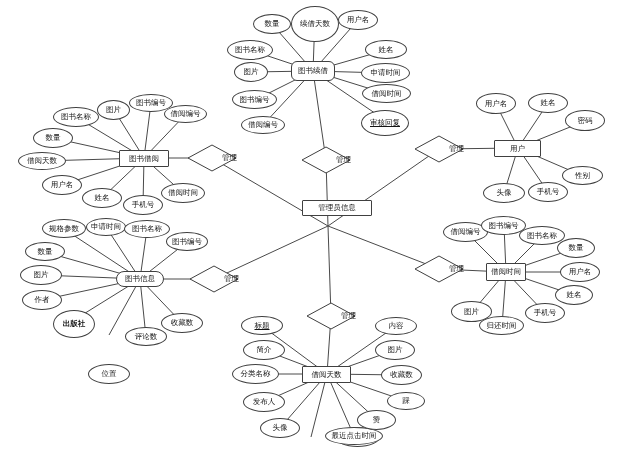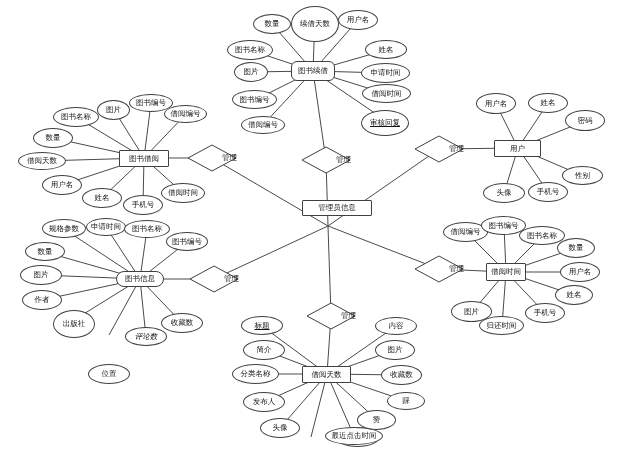--- a/index.html
+++ b/index.html
@@ -182,23 +182,23 @@
   <div class="node ell" style="left:161px;top:183px;width:44px;height:20px;">借阅时间</div>
 
   <div class="node ent" style="left:116px;top:271px;width:48px;height:16px;border-radius:8px;">图书信息</div>
   <div class="node ell" style="left:42px;top:219px;width:44px;height:19px;">规格参数</div>
   <div class="node ell" style="left:86px;top:218px;width:40px;height:18px;">申请时间</div>
   <div class="node ell" style="left:124px;top:220px;width:46px;height:18px;">图书名称</div>
   <div class="node ell" style="left:166px;top:232px;width:42px;height:19px;">图书编号</div>
   <div class="node ell" style="left:25px;top:242px;width:40px;height:19px;">数量</div>
   <div class="node ell" style="left:20px;top:265px;width:42px;height:20px;">图片</div>
   <div class="node ell" style="left:22px;top:290px;width:40px;height:20px;">作者</div>
-  <div class="node ell" style="left:53px;top:310px;width:42px;height:28px;">出版社</div>
+  <div class="node ell" style="left:53px;top:310px;width:42px;height:28px;font-weight:bold;">出版社</div>
   <div class="node ell" style="left:88px;top:325px;width:42px;height:20px;margin-top:39px;">位置</div>
-  <div class="node ell" style="left:125px;top:327px;width:42px;height:19px;font-style:italic;">评论数</div>
+  <div class="node ell" style="left:125px;top:327px;width:42px;height:19px;">评论数</div>
   <div class="node ell" style="left:161px;top:313px;width:42px;height:20px;">收藏数</div>
 
   <div class="node ent" style="left:494px;top:140px;width:47px;height:17px;">用户</div>
   <div class="node ell" style="left:476px;top:93px;width:40px;height:21px;">用户名</div>
   <div class="node ell" style="left:528px;top:93px;width:40px;height:20px;">姓名</div>
   <div class="node ell" style="left:565px;top:110px;width:40px;height:21px;">密码</div>
   <div class="node ell" style="left:562px;top:166px;width:41px;height:19px;">性别</div>
   <div class="node ell" style="left:528px;top:182px;width:40px;height:20px;">手机号</div>
   <div class="node ell" style="left:483px;top:183px;width:42px;height:20px;">头像</div>
 

